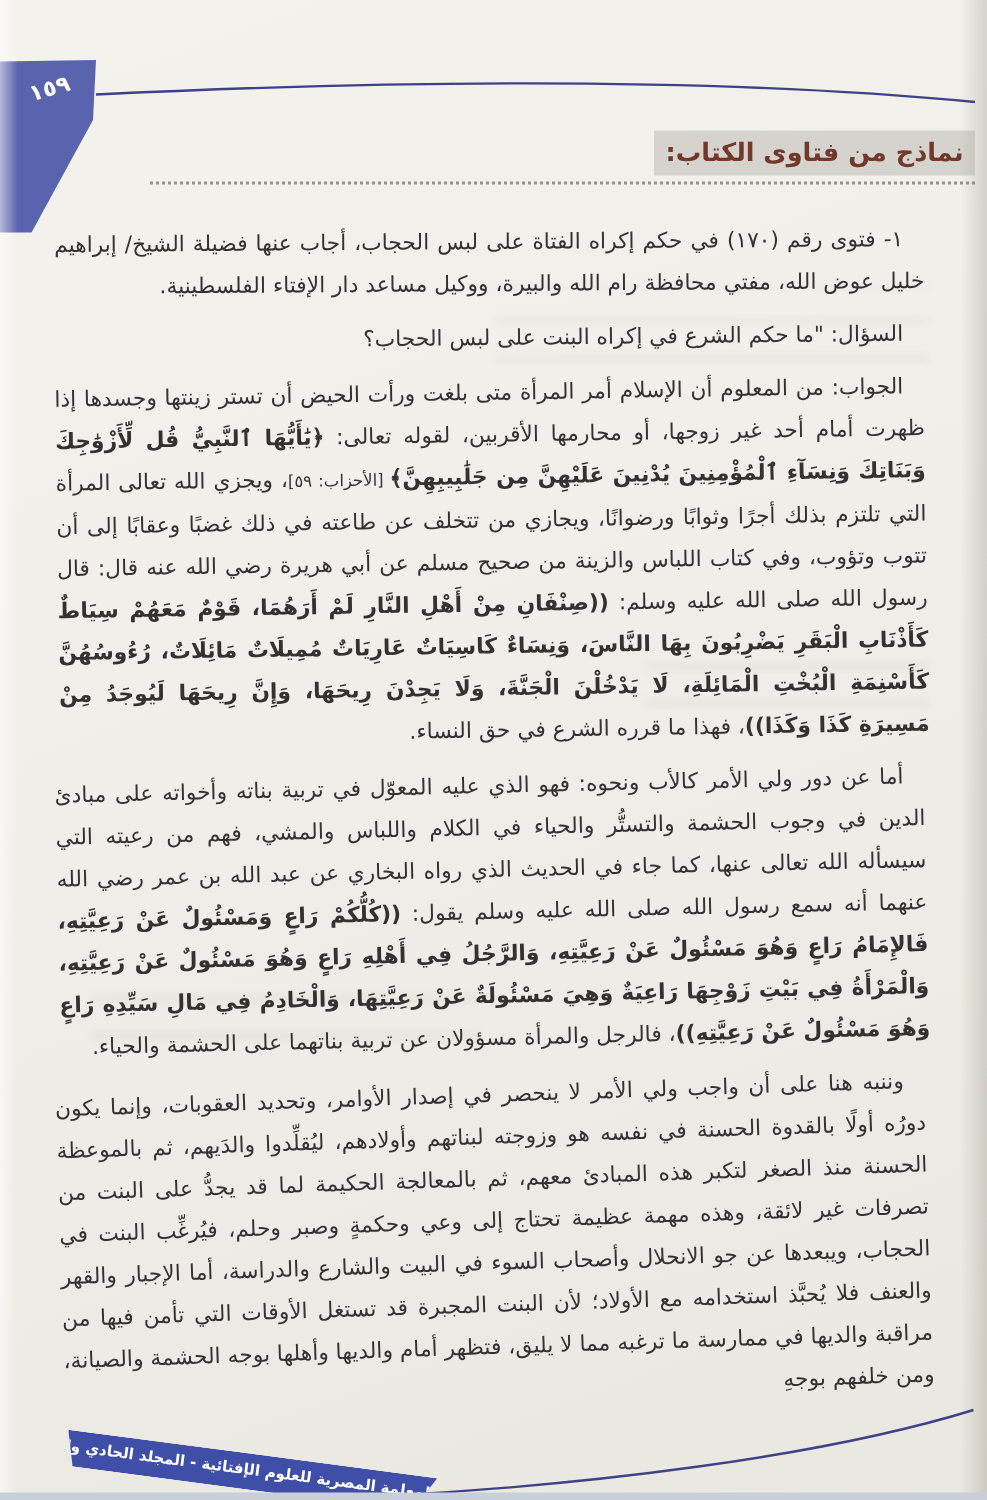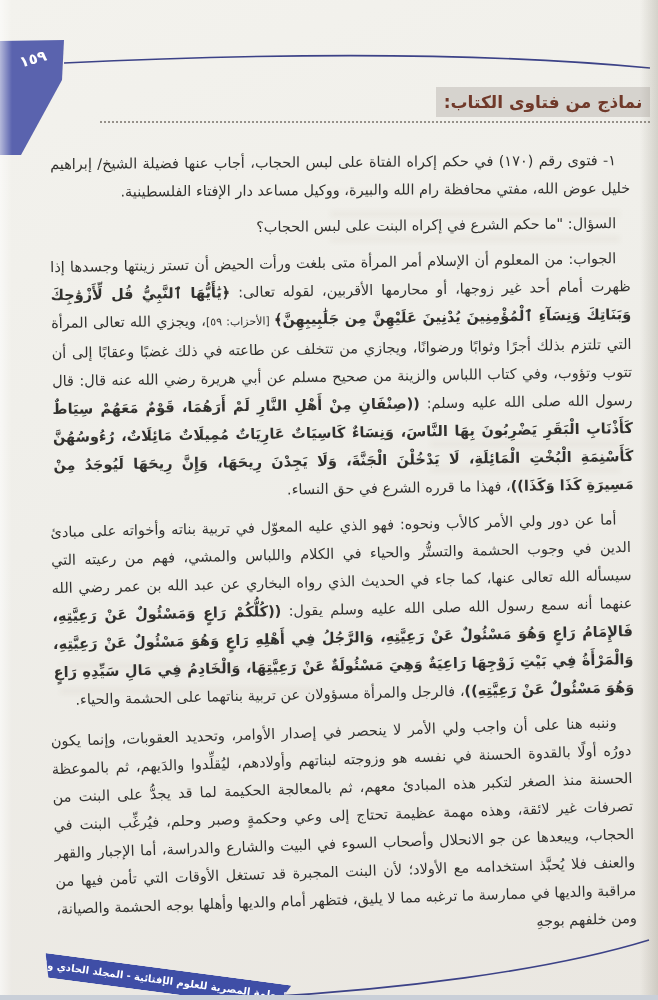--- a/index.html
+++ b/index.html
@@ -20,21 +20,21 @@
     transform:rotate(-16deg);letter-spacing:2px;}
   
   .rules-svg{position:absolute;left:0;top:0;pointer-events:none;}
   
   .heading{position:absolute;top:87px;right:8px;width:214px;height:30px;
     background:#d6d3ce;color:#70392a;font-weight:bold;font-size:17px;
     line-height:30px;text-align:center;}
   .dotted-rule{position:absolute;top:121px;left:100px;right:8px;height:0;
     border-top:2px dotted #96918a;}
   
-  .body-block{position:absolute;top:146px;left:50px;width:580px;
+  .body-block{position:absolute;top:146px;left:36px;width:580px;
     color:#33322f;font-size:14.5px;line-height:28px;text-align:justify;
     direction:rtl;}
   .body-block p{margin:0 0 7px 0;text-indent:14px;transform-origin:100% 0;}
   .tilt-0{transform:rotate(-0.4deg);}
   .tilt-1{transform:rotate(-0.6deg);}
   .tilt-2{transform:rotate(-0.9deg);}
   .tilt-3{transform:rotate(-1.3deg);}
   .tilt-4{transform:rotate(-1.9deg);}
   .seg-q,.seg-h{font-weight:bold;}
   .seg-ref{font-size:11px;}

